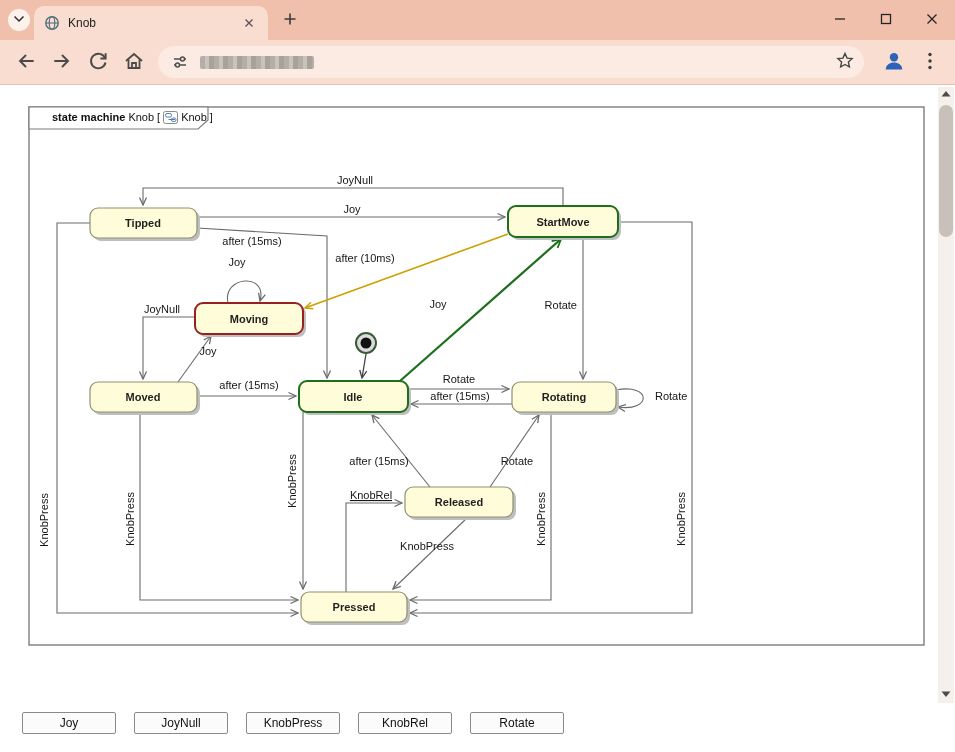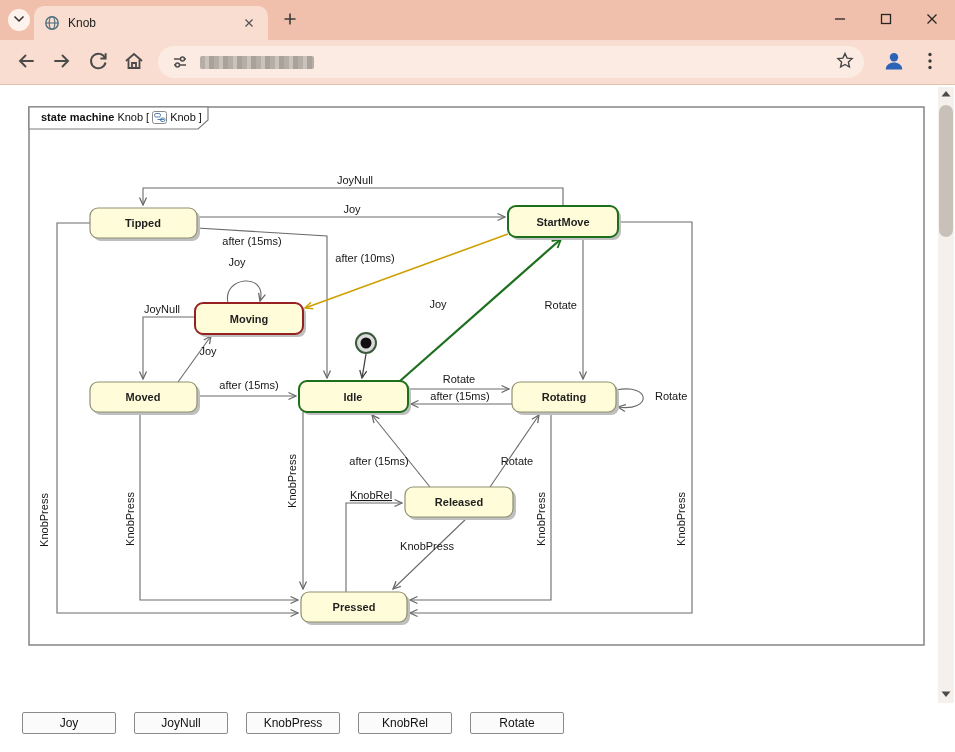--- a/index.html
+++ b/index.html
@@ -46,21 +46,21 @@
     filter:blur(0.6px);
   }
   .star-btn { position:absolute; right:8px; top:5px; width:22px; height:22px; }
   .profile-btn { margin-left:14px; width:32px; height:32px; border-radius:50%; }
   .menu-btn { margin-left:6px; width:28px; height:32px; }
 
   
   .content { position:absolute; top:85px; left:0; width:955px; height:667px; background:#ffffff; }
   .diagram-svg { position:absolute; left:28px; top:21px; }
   .frame-heading {
-    position:absolute; left:41px; top:24px; height:16px;
+    position:absolute; left:52px; top:24px; height:16px;
     display:flex; align-items:center; gap:3px; font-size:11px; color:#111; white-space:nowrap;
   }
   .fh-bold { font-weight:bold; }
 
   .event-buttons { position:absolute; left:22px; top:627px; display:flex; gap:18px; }
   .event-btn {
     width:94px; height:22px; font-family:"Liberation Sans",sans-serif; font-size:12px; color:#111;
     background:#fbfbfb; border:1px solid #8a8a8a; border-radius:2px; cursor:pointer;
   }
 

